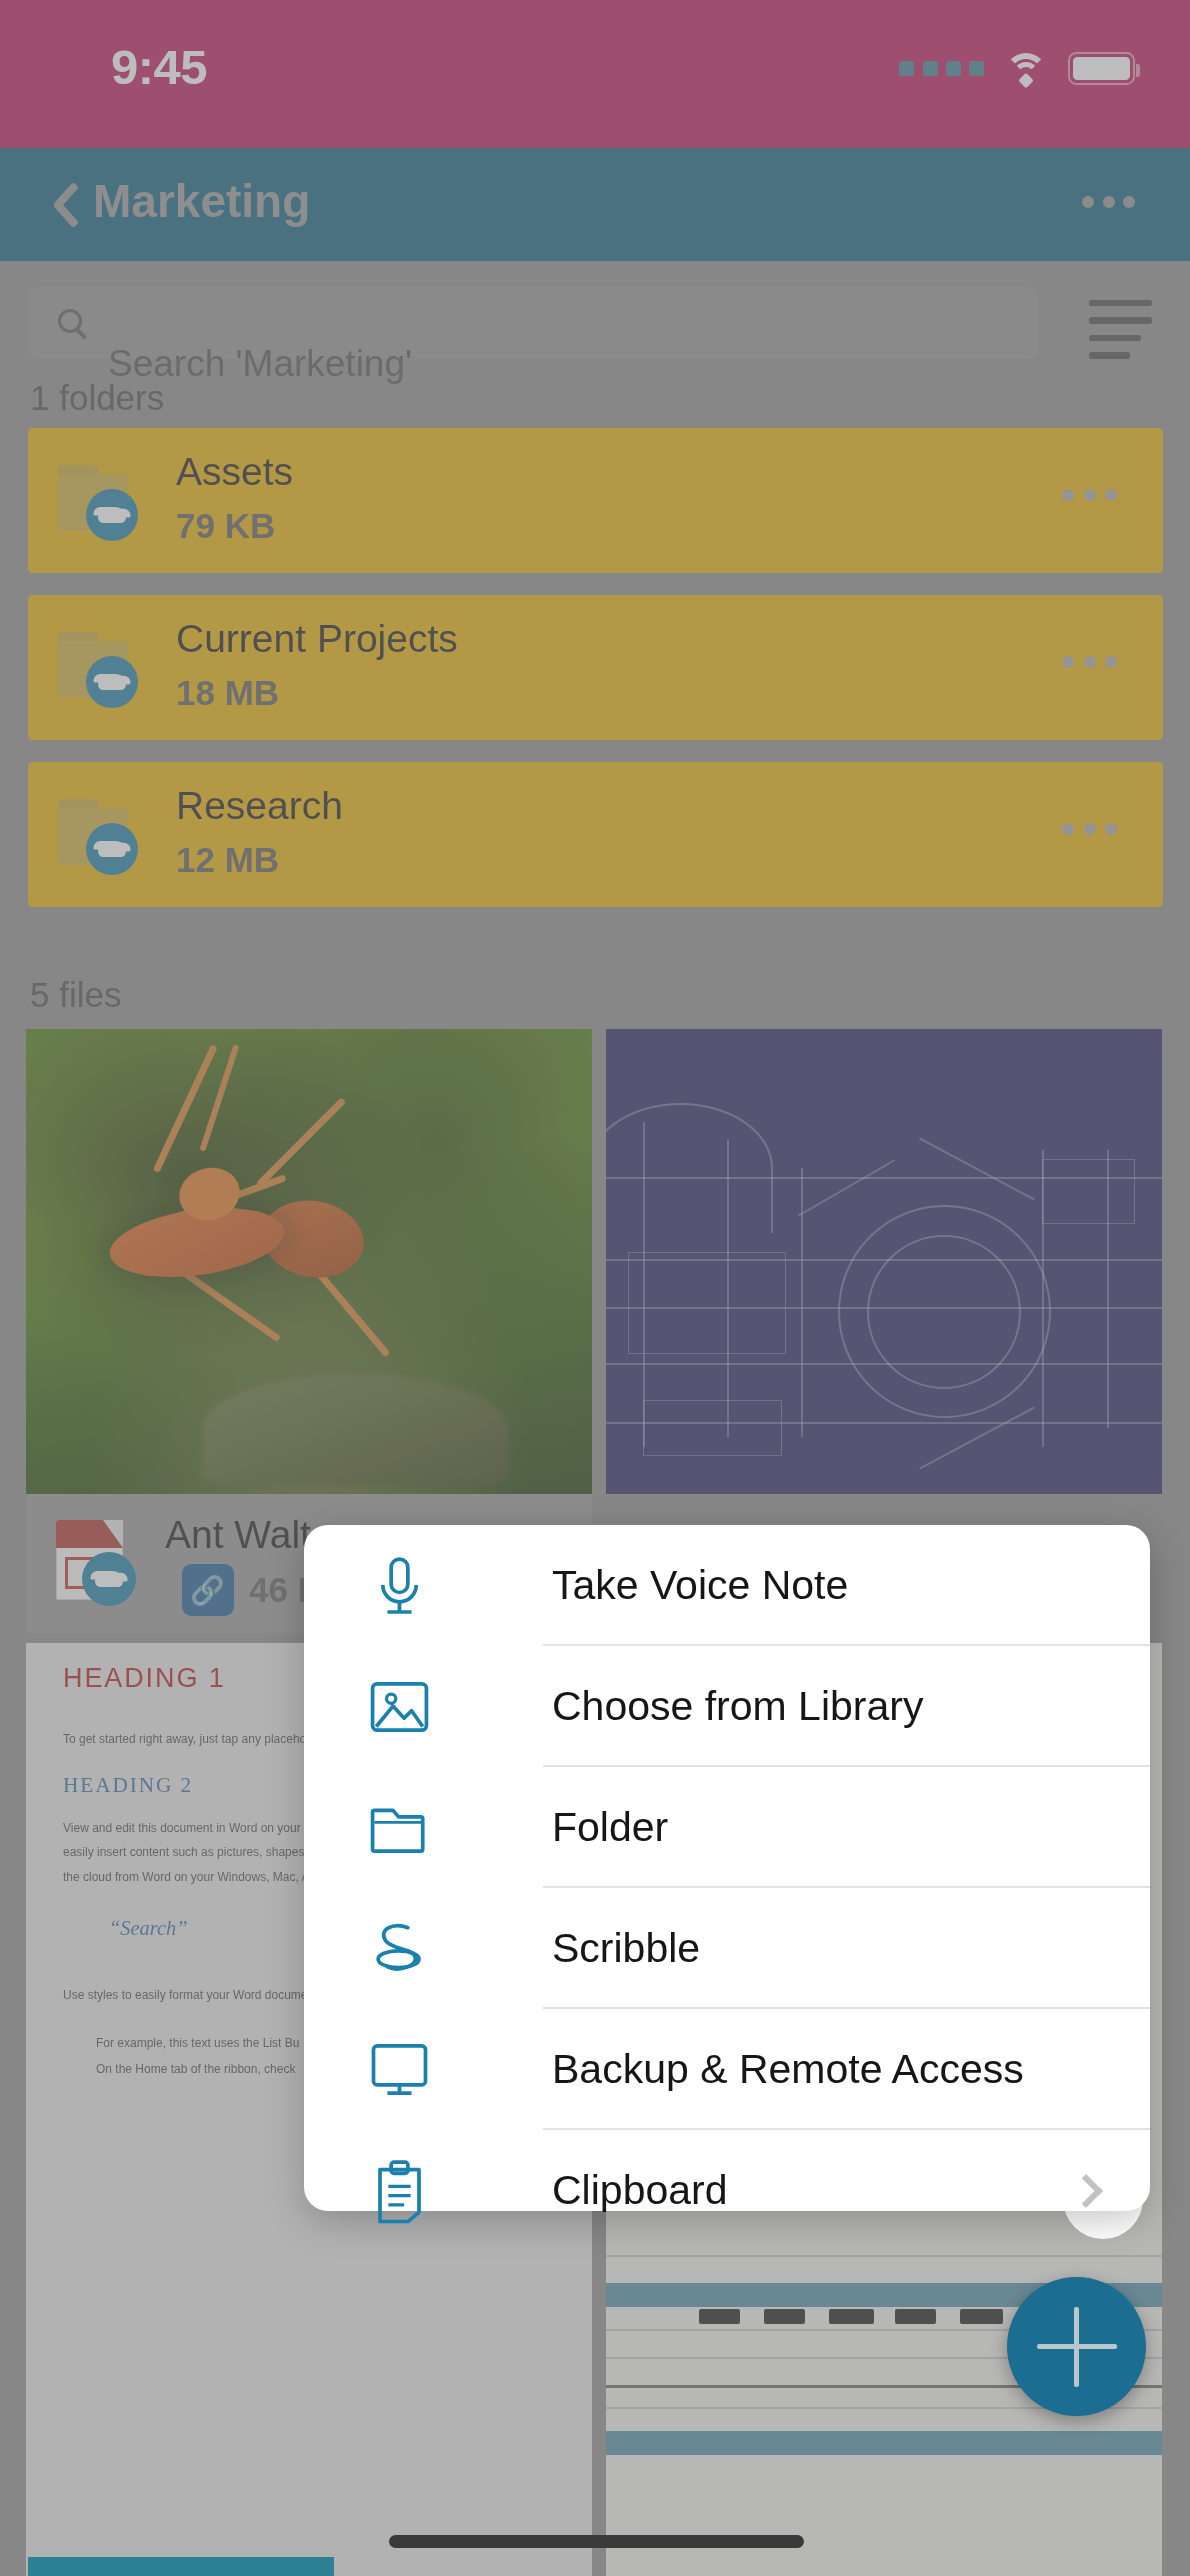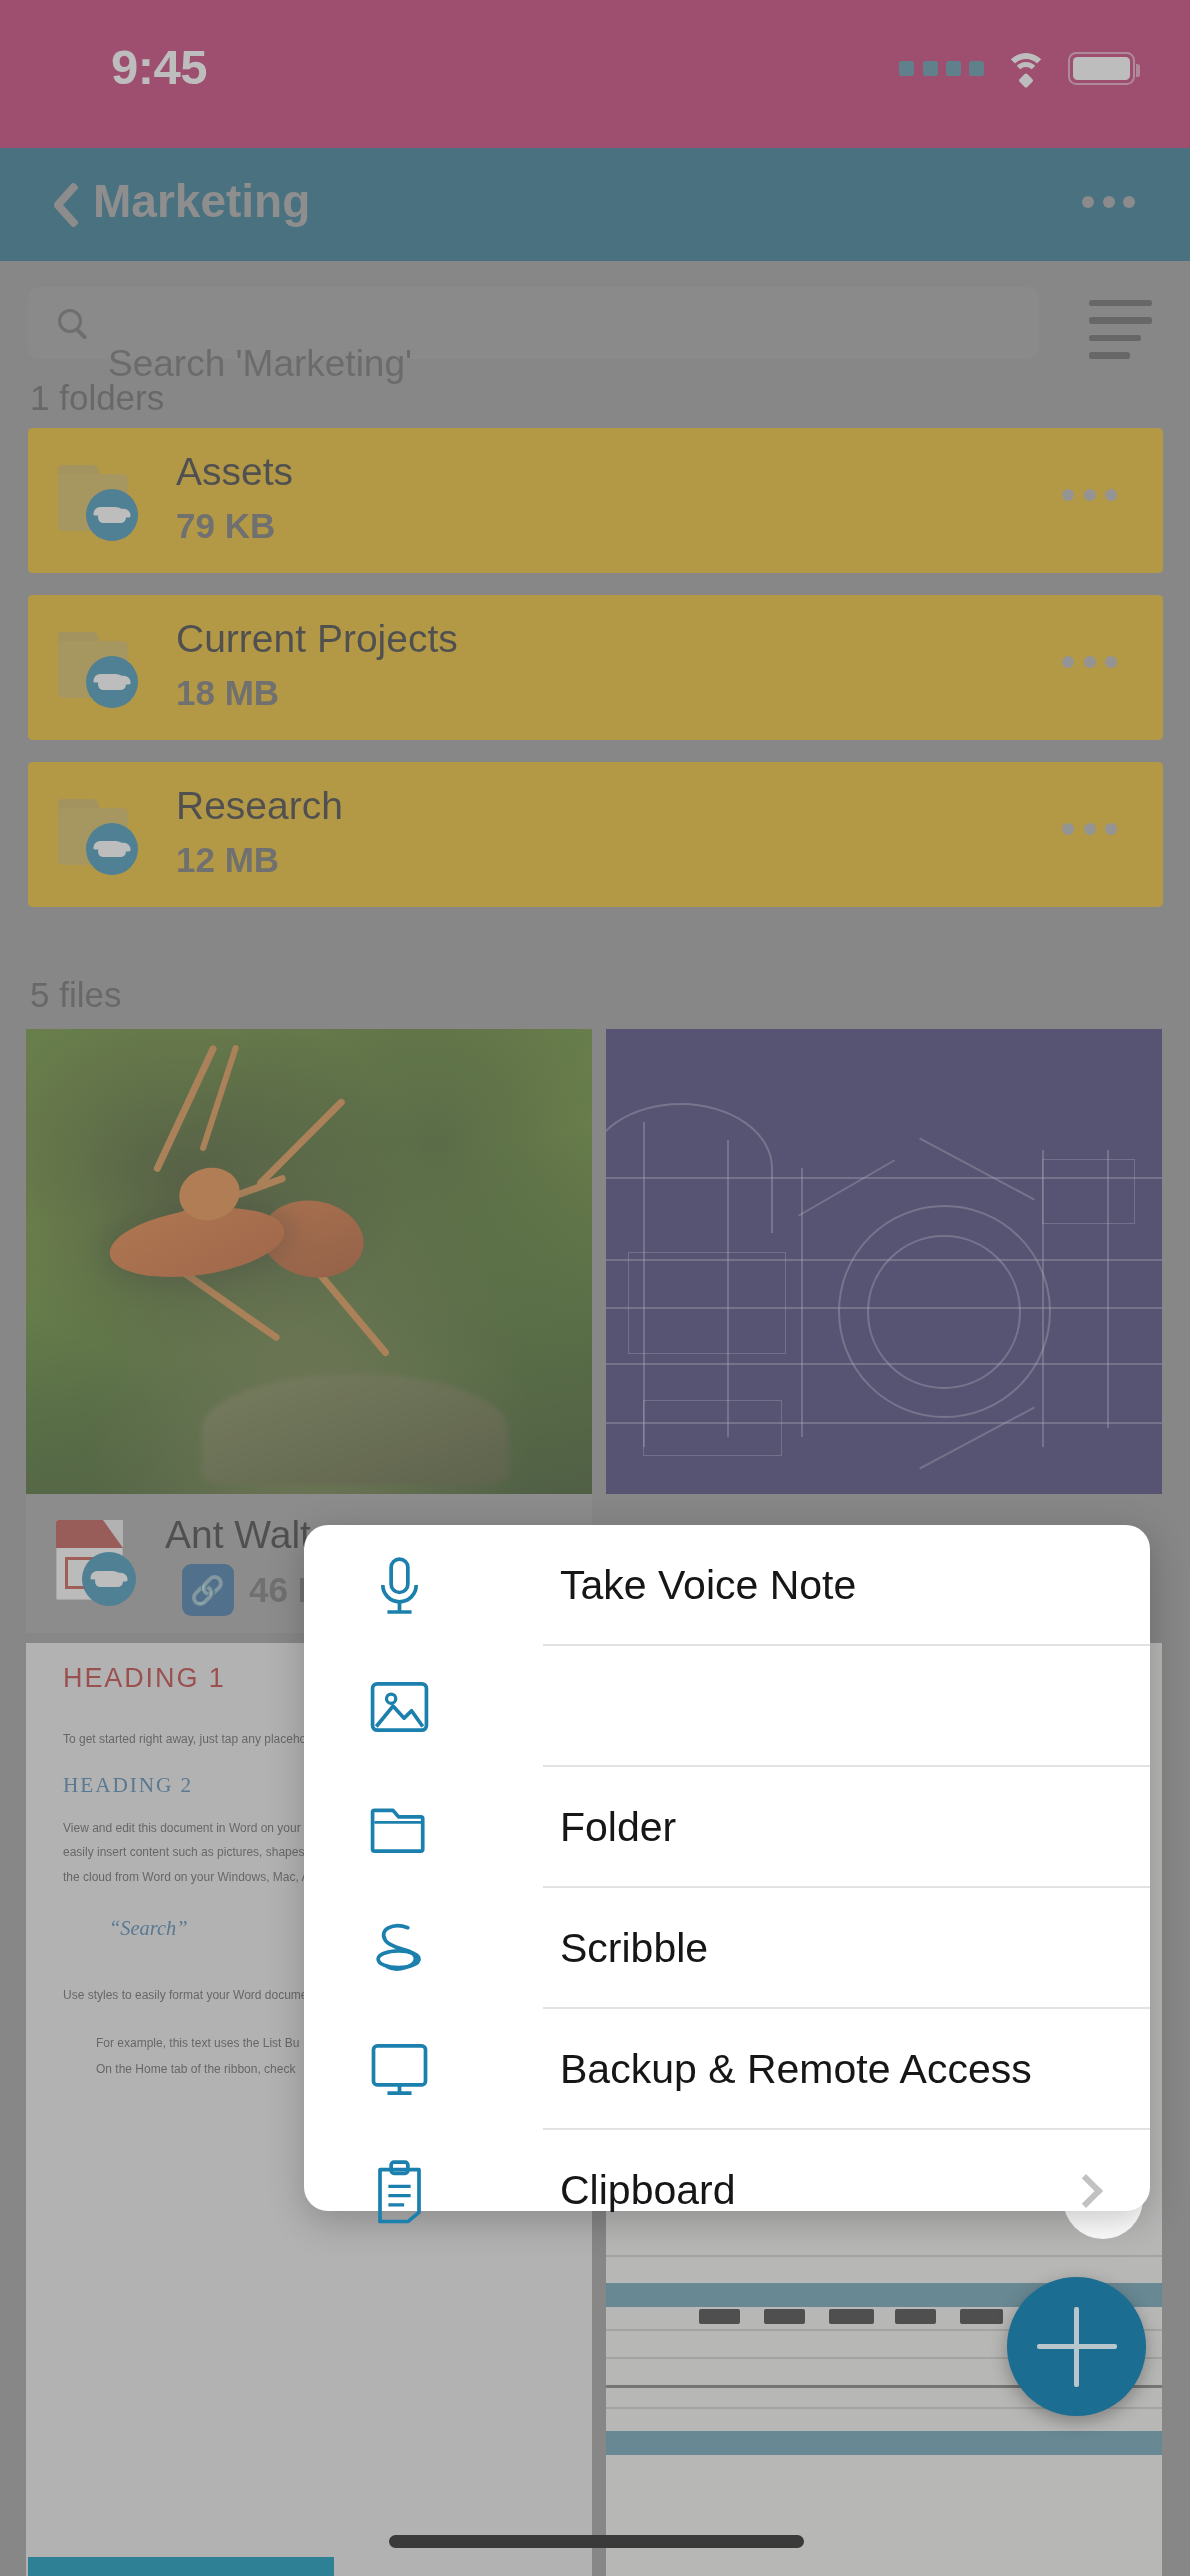--- a/index.html
+++ b/index.html
@@ -135,21 +135,21 @@
   .fab:after  { left:67px; top:30px; width:4.6px; height:80px; }
 
   
   .popup { position:absolute; left:304px; top:1525px; width:846px; height:686px;
            background:#fff; border-radius:24px; box-shadow:0 9.3px 37px rgba(0,0,0,.22); }
   .popup-tail { position:absolute; left:1063px; top:2202px; width:80px; height:61px; overflow:hidden; }
   .popup-tail:before { content:""; position:absolute; left:0; top:-43px; width:80px; height:80px;
     background:#fff; border-radius:0 0 41px 41px; }
   .mi { position:relative; height:121px; display:flex; align-items:center; }
   .mi-ic { position:absolute; left:63px; top:50%; transform:translateY(-50%); width:65px; height:65px; }
-  .mi-label { position:absolute; left:256px; font-size:41px; color:#161616; }
+  .mi-label { position:absolute; left:248px; font-size:41px; color:#161616; }
   .mi-chev { position:absolute; right:52px; top:50%; width:24px; height:24px;
              border-right:6.5px solid #c2c2c2; border-top:6.5px solid #c2c2c2;
              transform:translateY(-50%) rotate(45deg); }
   .mi-sep { position:absolute; left:239px; right:0; bottom:0; height:1.9px; background:#e2e2e2; }
   .mi:last-child .mi-sep { display:none; }
 
   .home-ind { position:absolute; left:389px; top:2535px; width:415px; height:13px;
               background:#3a3a3a; border-radius:6.5px; }
   .bot-teal { position:absolute; left:28px; top:2557px; width:306px; height:19.5px; background:#2e8194; }
 </style>
@@ -353,20 +353,21 @@
   </div>
 
   <div class="mi">
     <span class="mi-ic">
       <svg viewBox="0 0 70 70" width="65" height="65">
         <rect x="6" y="10" width="58" height="50" rx="5" fill="none" stroke="#1b80ad" stroke-width="4"></rect>
         <circle cx="26" cy="26" r="5" fill="none" stroke="#1b80ad" stroke-width="3.5"></circle>
         <path d="M10 56 L28 34 L40 47 L48 39 L60 56" fill="none" stroke="#1b80ad" stroke-width="4" stroke-linejoin="round"></path>
       </svg>
     </span>
+    <span class="mi-label">Choose from Library</span>
     <span class="mi-sep"></span>
   </div>
 
   <div class="mi">
     <span class="mi-ic">
       <svg viewBox="0 0 70 70" width="65" height="65">
         <path d="M8 16 h20 l6 7 h24 a2 2 0 0 1 2 2 v33 a2 2 0 0 1 -2 2 h-50 a2 2 0 0 1 -2 -2 v-40 a2 2 0 0 1 2 -2 z" fill="none" stroke="#1b80ad" stroke-width="4" stroke-linejoin="round"></path>
         <line x1="8" y1="29" x2="60" y2="29" stroke="#1b80ad" stroke-width="3"></line>
       </svg>
     </span>

